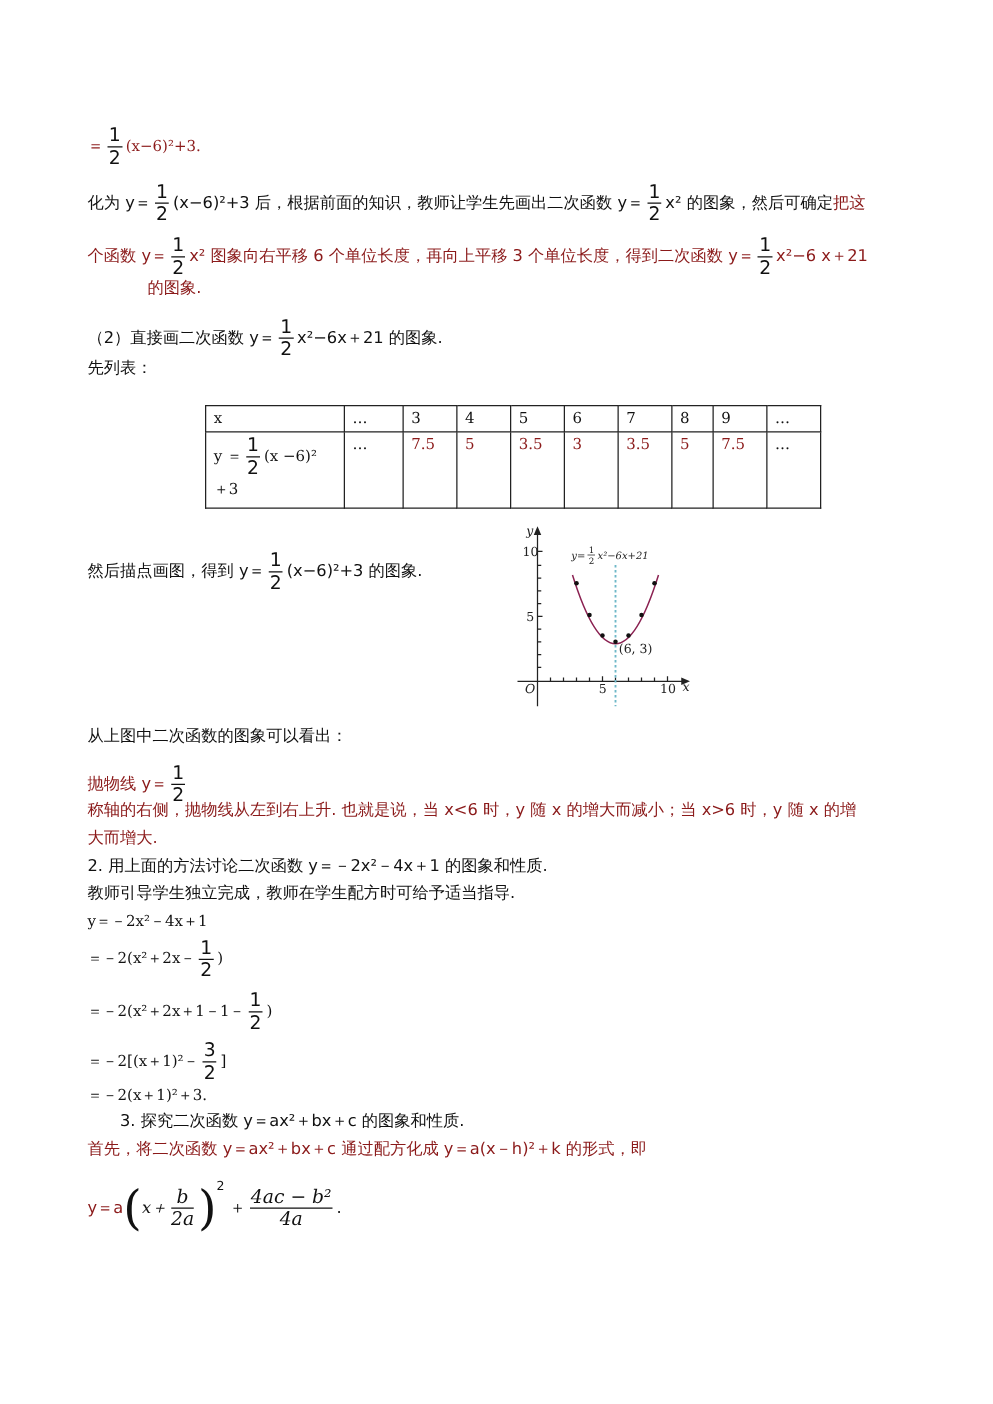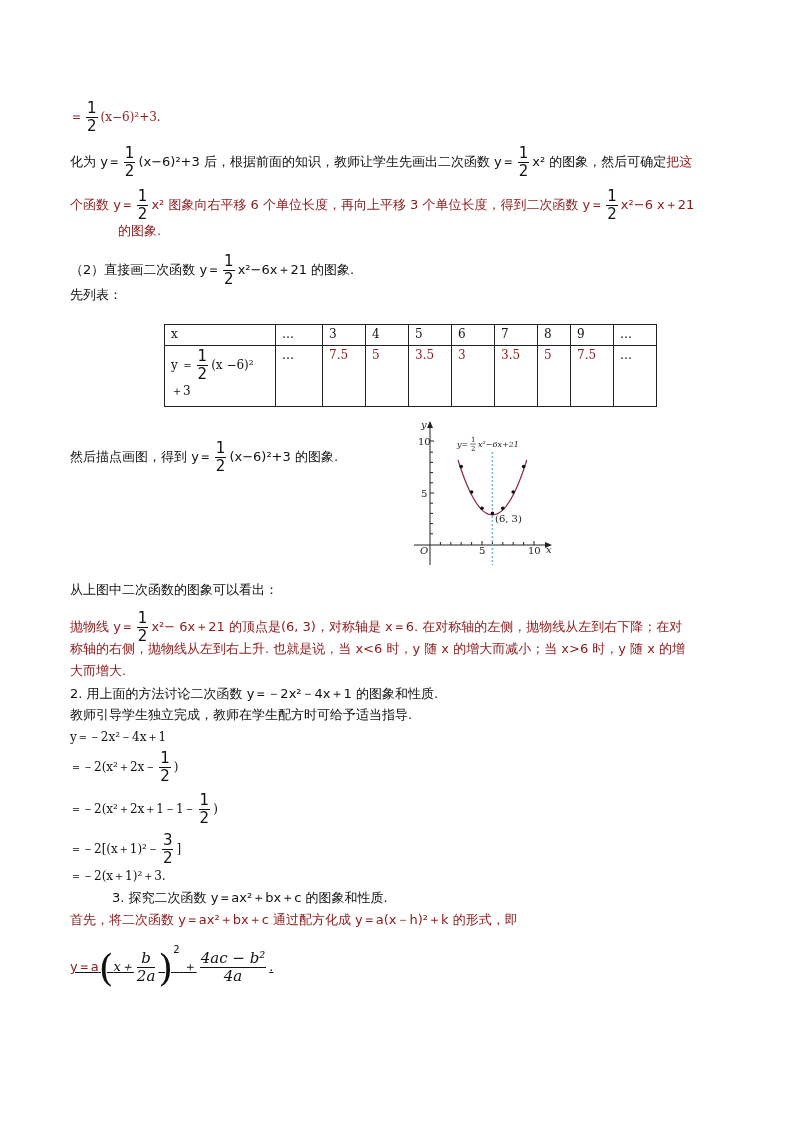--- a/index.html
+++ b/index.html
@@ -137,39 +137,39 @@
       <line x1="70" y1="24" x2="76" y2="24" stroke="#222" stroke-width="0.6"></line>
       <text x="71" y="31" font-size="7">2</text>
       <text x="78" y="27" font-size="8" font-style="italic">x²−6x+21</text>
     </g>
   </svg>
 </div>
 
 <div class="line" style="top:582px;">从上图中二次函数的图象可以看出：</div>
 
 <div class="line red" style="top:610px;">
-  <span>抛物线 y＝</span><span class="frac"><span class="num">1</span><span>2</span></span><span>x²− 6x＋21 的顶点是(6, 3)，对称轴是 x＝6. 在对称轴的左侧，抛物线从左到右下降；在对</span>
+  <span>抛物线 y＝</span><span class="frac"><span class="num">1</span><span>2</span></span>
 </div>
 <div class="line red" style="top:641px;text-align:right;">称轴的右侧，抛物线从左到右上升. 也就是说，当 x&lt;6 时，y 随 x 的增大而减小；当 x&gt;6 时，y 随 x 的增</div>
 <div class="line red" style="top:663px;">大而增大.</div>
 
 <div class="line" style="top:686px;text-align:right;">2. 用上面的方法讨论二次函数 y＝－2x²－4x＋1 的图象和性质.</div>
 <div class="line" style="top:707px;">教师引导学生独立完成，教师在学生配方时可给予适当指导.</div>
 <div class="line mono" style="top:729px;">y＝－2x²－4x＋1</div>
 
 <div class="line mono" style="top:750px;">
   <span>＝－2(x²＋2x－</span><span class="frac"><span class="num">1</span><span>2</span></span><span>)</span>
 </div>
 <div class="line mono" style="top:792px;">
   <span>＝－2(x²＋2x＋1－1－</span><span class="frac"><span class="num">1</span><span>2</span></span><span>)</span>
 </div>
 <div class="line mono" style="top:832px;">
   <span>＝－2[(x＋1)²－</span><span class="frac"><span class="num">3</span><span>2</span></span><span>]</span>
 </div>
 <div class="line mono" style="top:868px;">＝－2(x＋1)²＋3.</div>
 
-<div class="line" style="top:890px; left:112px;">3. 探究二次函数 y＝ax²＋bx＋c 的图象和性质.</div>
+<div class="line" style="top:890px; left:96px;">3. 探究二次函数 y＝ax²＋bx＋c 的图象和性质.</div>
 <div class="line red" style="top:912px;">首先，将二次函数 y＝ax²＋bx＋c 通过配方化成 y＝a(x－h)²＋k 的形式，即</div>
 
-<div class="line" style="top:942px;text-decoration:underline;">
+<div class="line" style="top:942px;">
   <span class="red">y＝a</span><span class="big-paren">(</span><span class="ital">x＋</span><span class="frac ital"><span class="num">b</span><span>2a</span></span><span class="big-paren">)</span><span class="sup" style="vertical-align:18px;font-size:10px;">2</span>
   <span>＋</span><span class="frac ital"><span class="num">4ac − b²</span><span>4a</span></span><span>.</span>
 </div>
 
 </body></html>

